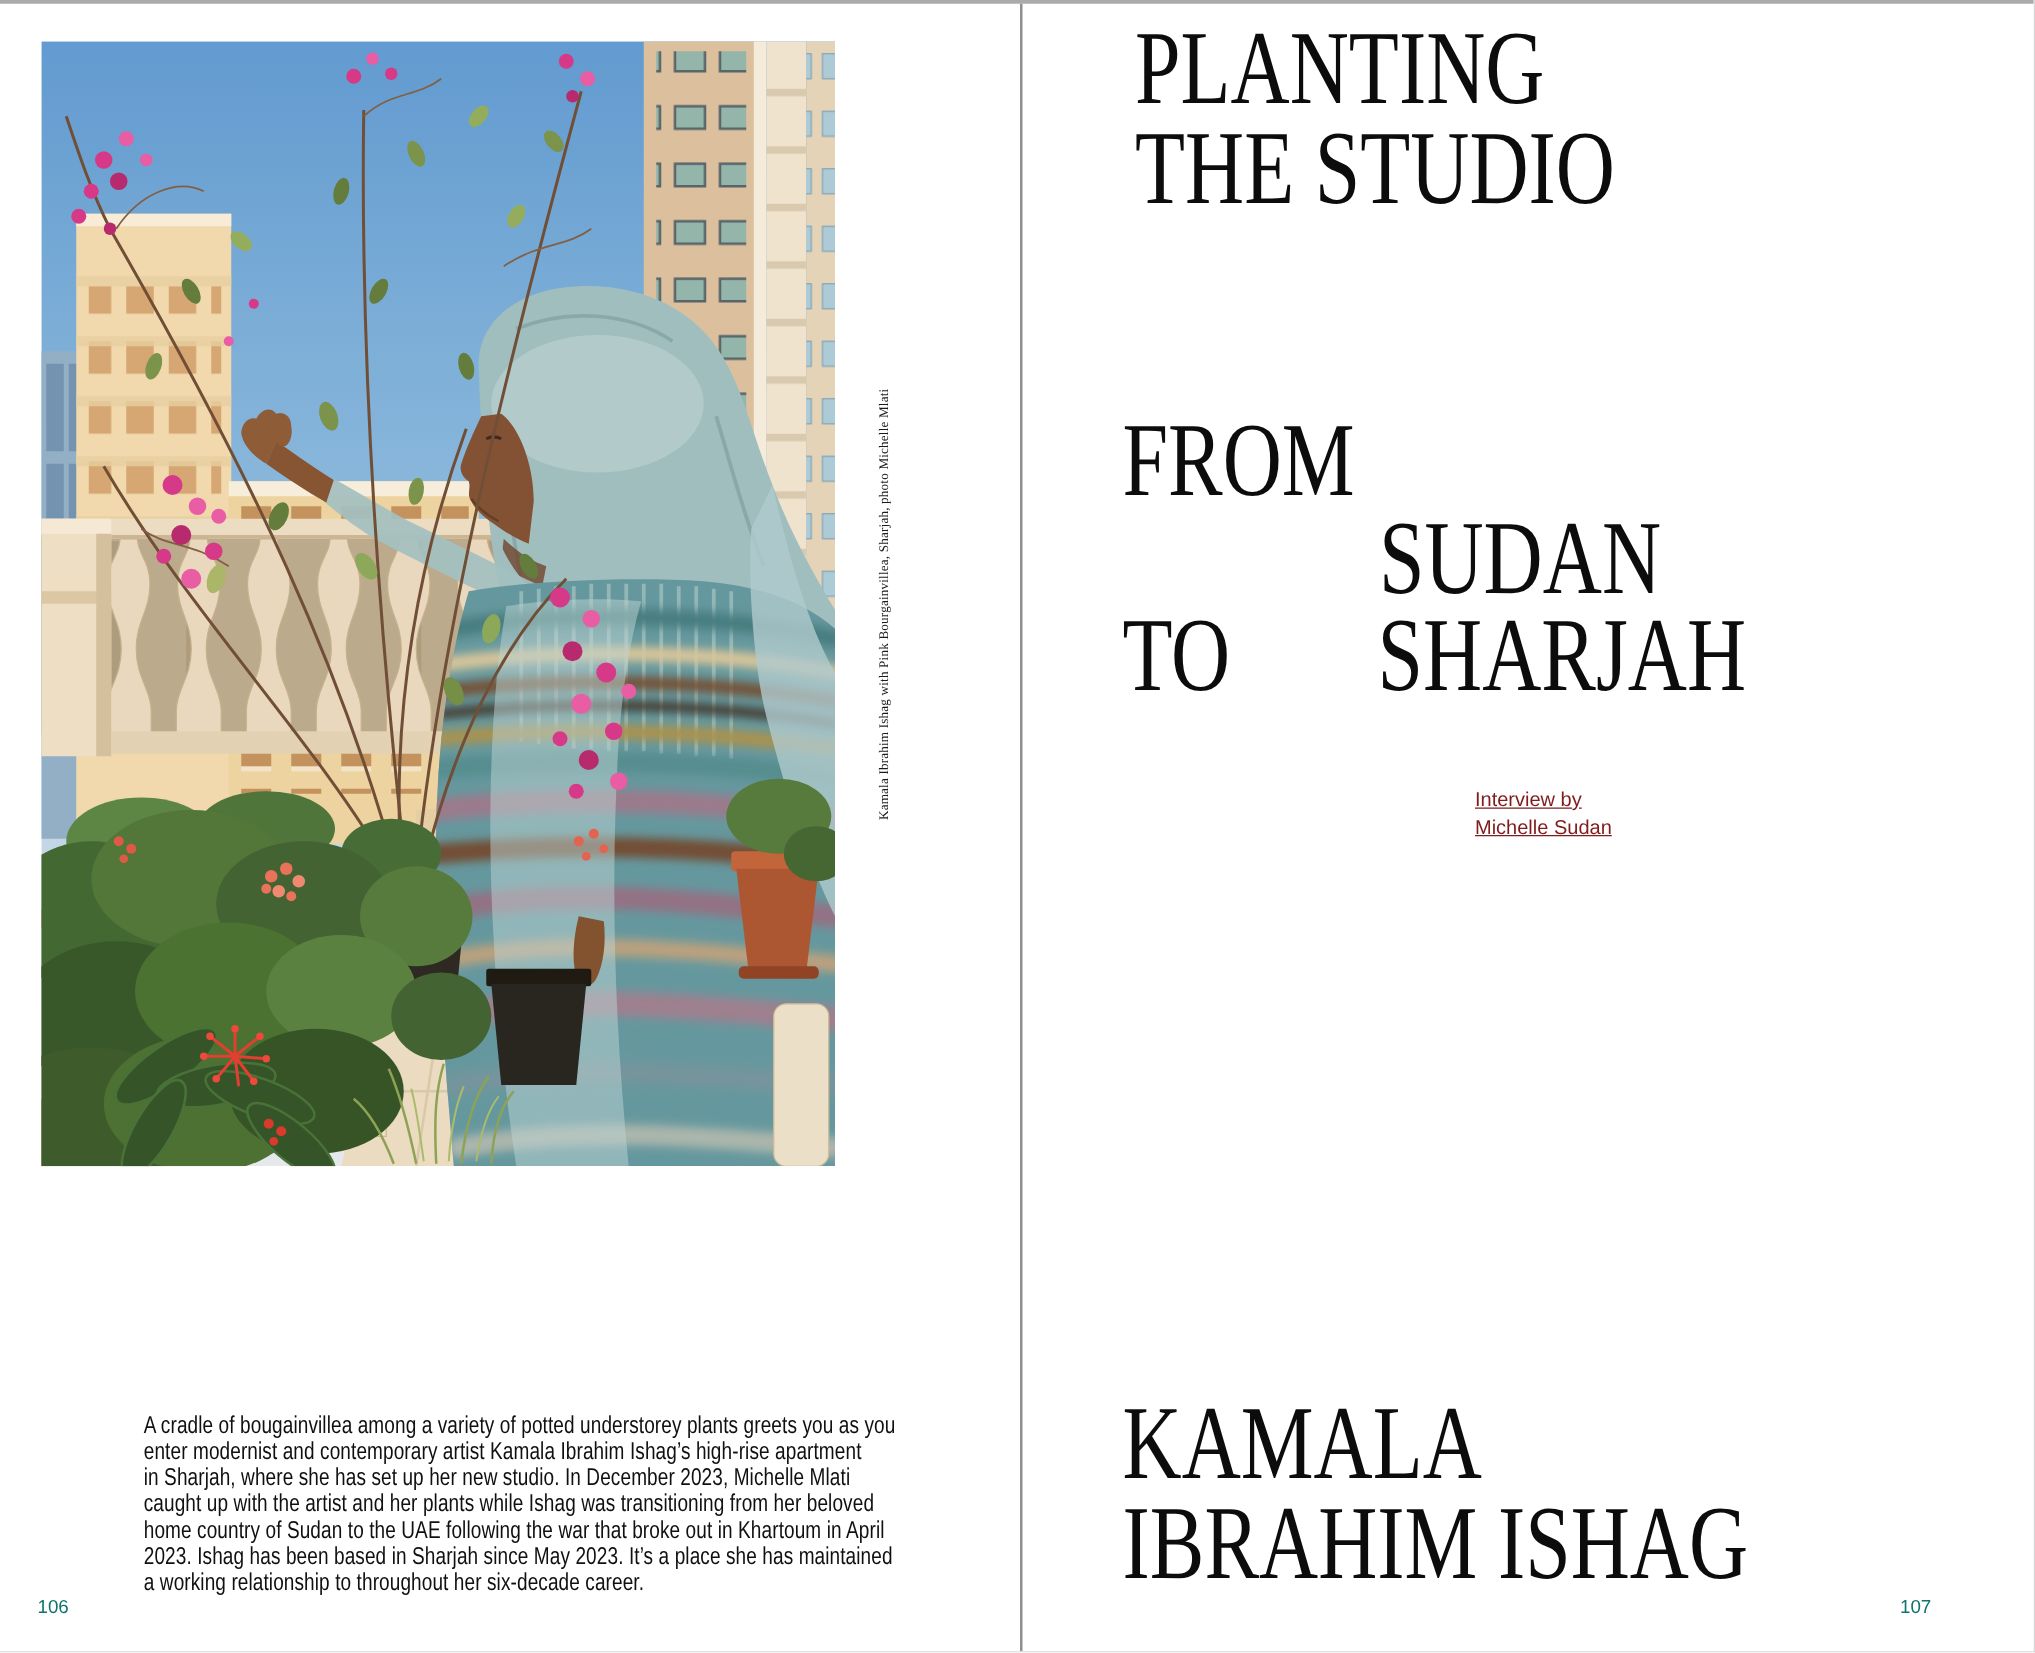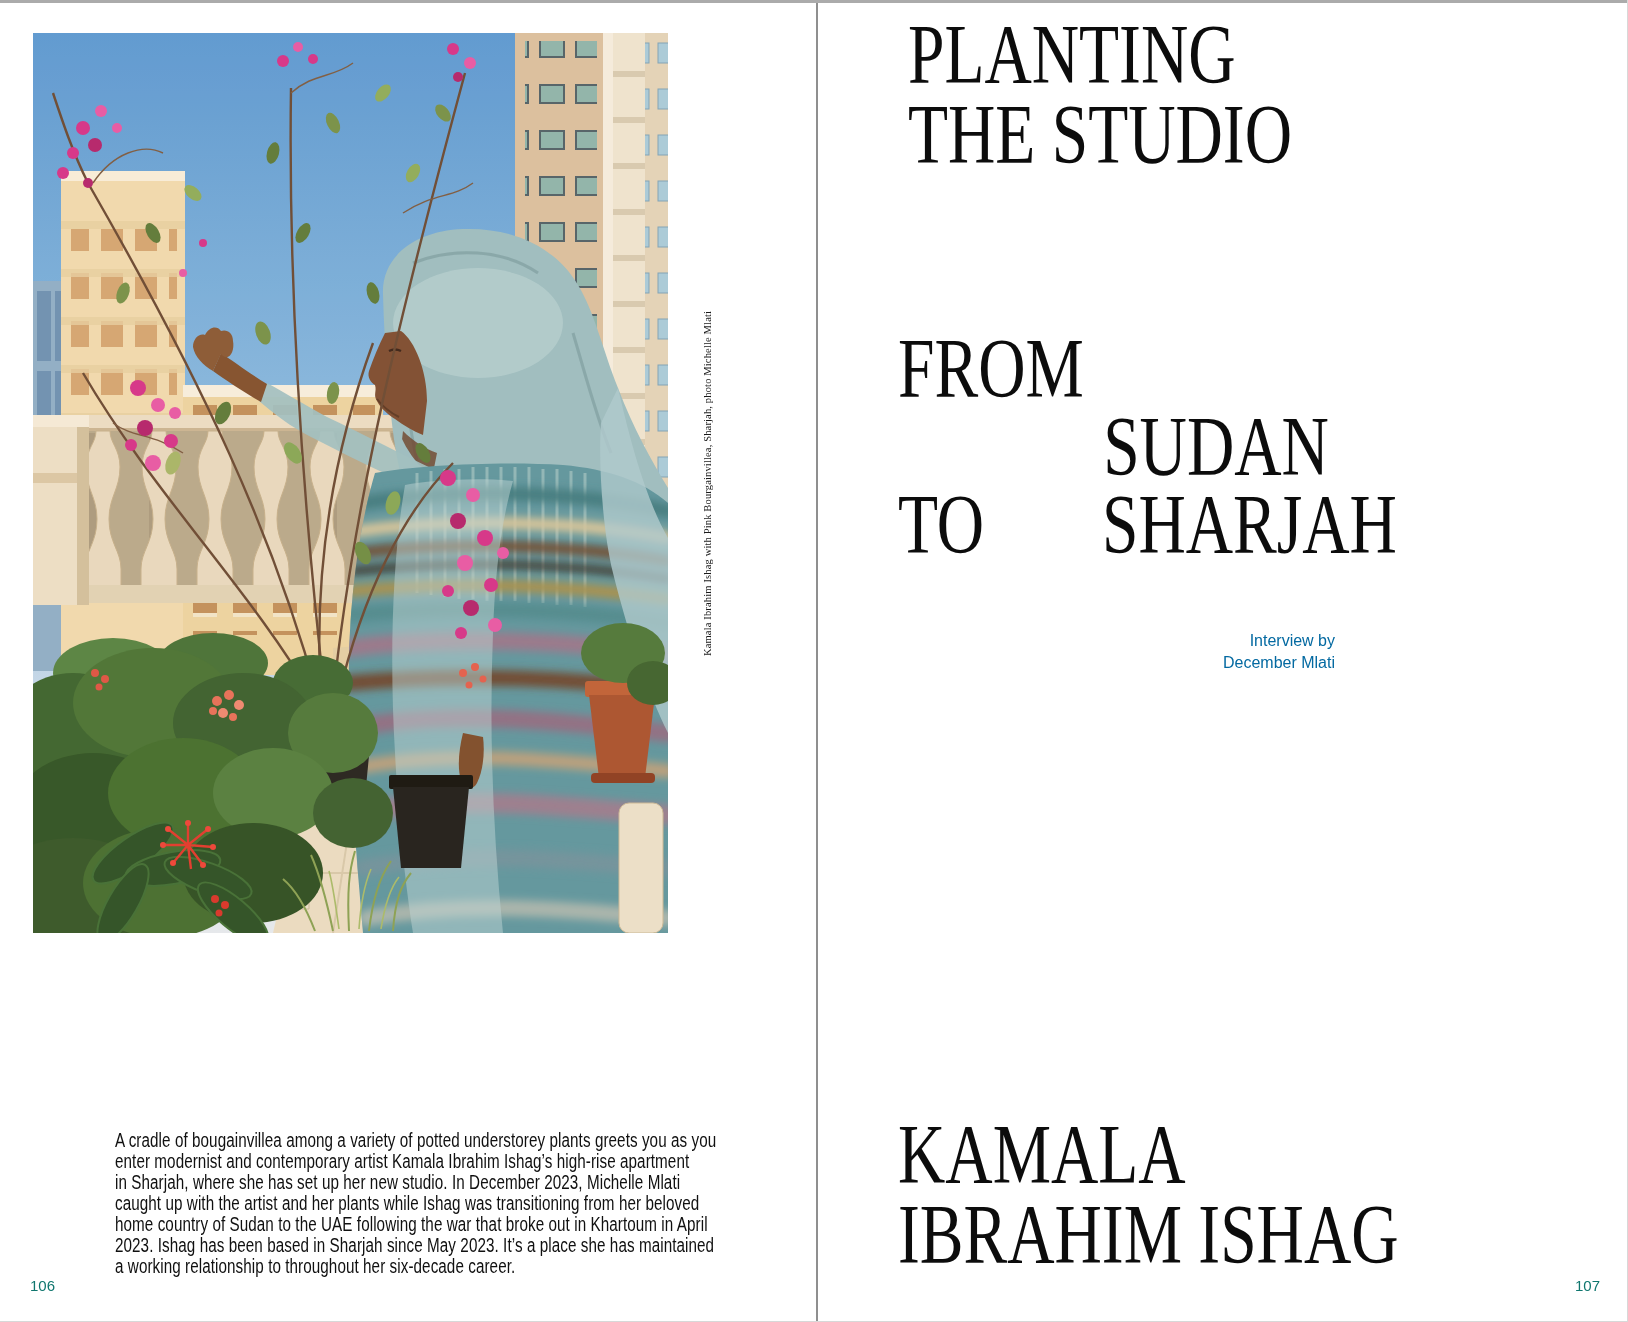--- a/index.html
+++ b/index.html
@@ -27,38 +27,38 @@
     font-size:10.5px;letter-spacing:0.15px;color:#1a1a1a;white-space:nowrap;
   }
   .intro{
     position:absolute;left:115px;top:1130px;width:800px;
     transform:scaleX(0.78);transform-origin:0 0;
     font-size:19.5px;line-height:21px;letter-spacing:0.1px;color:#101010;
     white-space:nowrap;
   }
   .pageno{position:absolute;font-size:15px;color:#0f766e;}
   .pageno-left{left:30px;top:1277px;}
-  .pageno-right{left:1520px;top:1277px;width:80px;text-align:right;}
+  .pageno-right{left:1520px;top:1277px;width:80px;text-align:left;}
 
   
   .display{
     position:absolute;
     font-family:"Liberation Serif","DejaVu Serif",serif;
     font-weight:400;color:#0c0c0c;
     transform:scaleX(0.78);transform-origin:0 0;
     white-space:nowrap;
   }
   .title-block{left:908px;top:15px;font-size:84px;line-height:80px;}
   .route-block{left:898px;top:330px;font-size:84px;line-height:78px;}
   .route-indent{margin-left:263px;}
   .route-gap{margin-left:151px;}
   .artist-block{left:898px;top:1115px;font-size:84px;line-height:80px;}
   .byline{
     position:absolute;left:1180px;top:630px;width:155px;
-    text-align:right;font-size:16px;line-height:21.5px;color:#0369a1;
+    text-align:left;font-size:16px;line-height:21.5px;color:#7f1d1d;text-decoration:underline;
   }
 </style>
 </head>
 <body>
 
 <div id="spread">
   <div class="top-edge"></div>
   <div class="page-divider"></div>
 
   <div class="photo">
@@ -401,21 +401,21 @@
   <div class="display route-block">
     <div><span>FROM</span></div>
     <div><span class="route-indent" style="display:inline-block;">SUDAN</span></div>
     <div>
       <span>TO</span><span class="route-gap" style="display:inline-block;">SHARJAH</span>
     </div>
   </div>
 
   <div class="byline">
     <div>Interview by</div>
-    <div>December Mlati</div>
+    <div>Michelle Sudan</div>
   </div>
 
   <div class="display artist-block">
     <div>KAMALA</div>
     <div>IBRAHIM ISHAG</div>
   </div>
 
   <div class="pageno pageno-right">107</div>
 </div>
 

